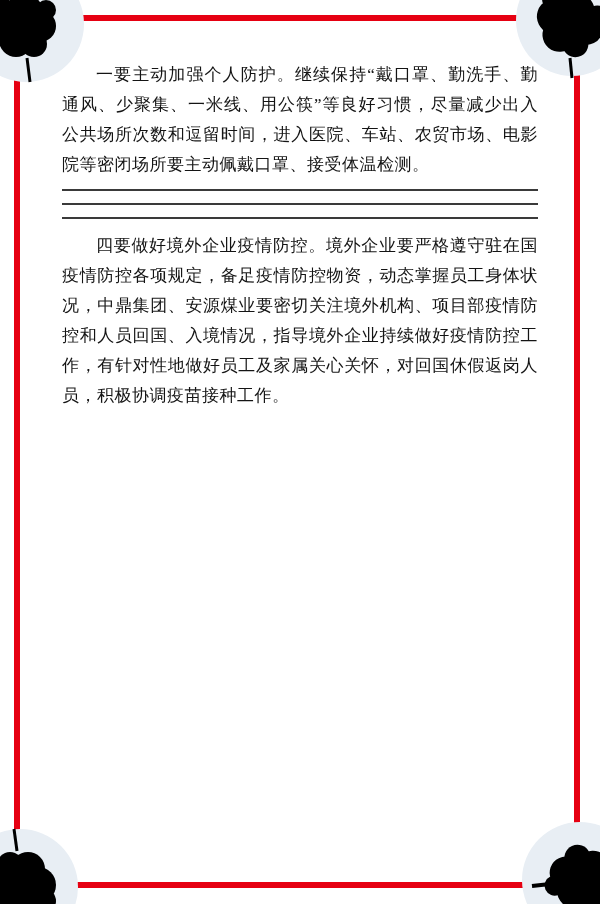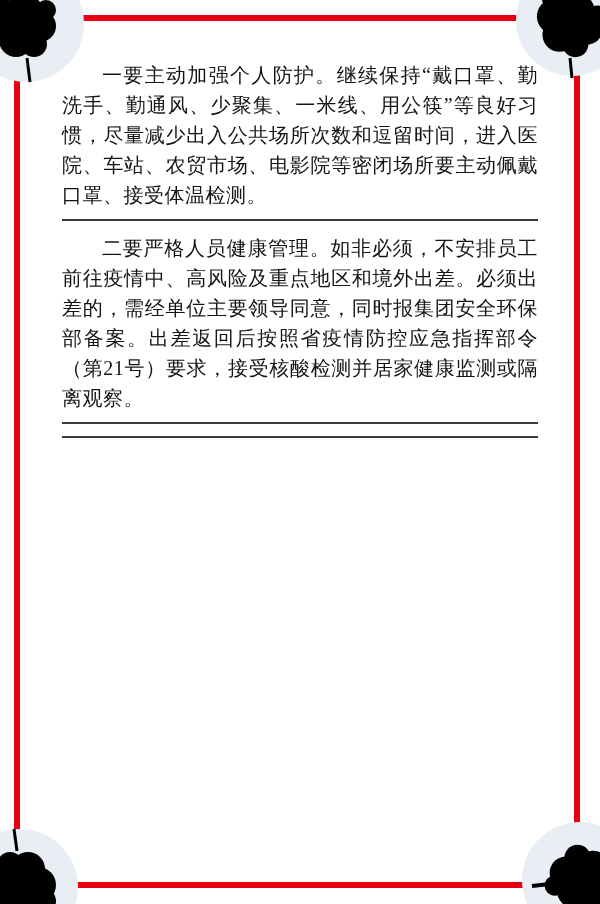--- a/index.html
+++ b/index.html
@@ -30,21 +30,21 @@
     border-radius: 54px;
   }
   .content {
     position: absolute;
     left: 62px;
     top: 60px;
     width: 476px;
     color: var(--text);
   }
   .content p {
-    font-size: 20px;
+    font-size: 17px;
     line-height: 30px;
     text-align: justify;
     text-indent: 2em;
     letter-spacing: 0.5px;
   }
   .divider {
     height: 2px;
     background: var(--divider);
     margin: 9px 0 12px 0;
   }
@@ -131,18 +131,18 @@
         <circle cx="46" cy="54" r="12"></circle>
         <circle cx="92" cy="56" r="10"></circle>
       </g>
       <line x1="40" y1="74" x2="22" y2="76" stroke="var(--ornament)" stroke-width="4"></line>
     </svg>
   </div>
 
   <div class="content">
     <p>一要主动加强个人防护。继续保持“戴口罩、勤洗手、勤通风、少聚集、一米线、用公筷”等良好习惯，尽量减少出入公共场所次数和逗留时间，进入医院、车站、农贸市场、电影院等密闭场所要主动佩戴口罩、接受体温检测。</p>
     <div class="divider"></div>
-    <p>二要严格人员健康管理。如非必须，不安排员工前往疫情中、高风险及重点地区和境外出差。必须出差的，需经单位主要领导同意，同时报集团安全环保部备案。出差返回后按照省疫情防控应急指挥部令（第21号）要求，接受核酸检测并居家健康监测或隔离观察。</p>
     <div class="divider"></div>
     <div class="divider"></div>
+    <p>四要做好境外企业疫情防控。境外企业要严格遵守驻在国疫情防控各项规定，备足疫情防控物资，动态掌握员工身体状况，中鼎集团、安源煤业要密切关注境外机构、项目部疫情防控和人员回国、入境情况，指导境外企业持续做好疫情防控工作，有针对性地做好员工及家属关心关怀，对回国休假返岗人员，积极协调疫苗接种工作。</p>
   </div>
 
 </div>
 
 </body></html>

